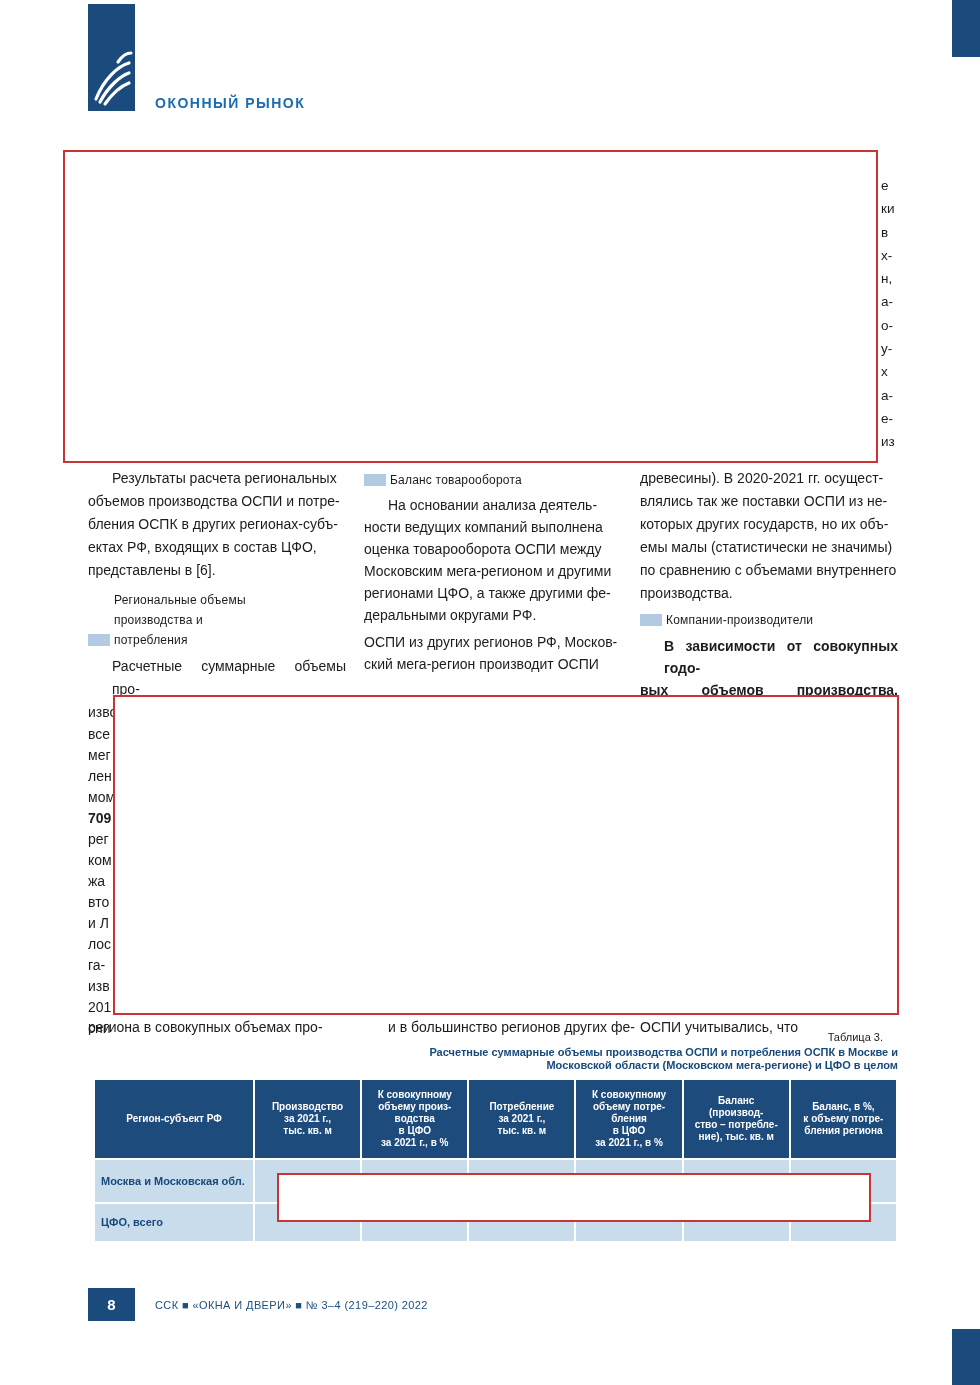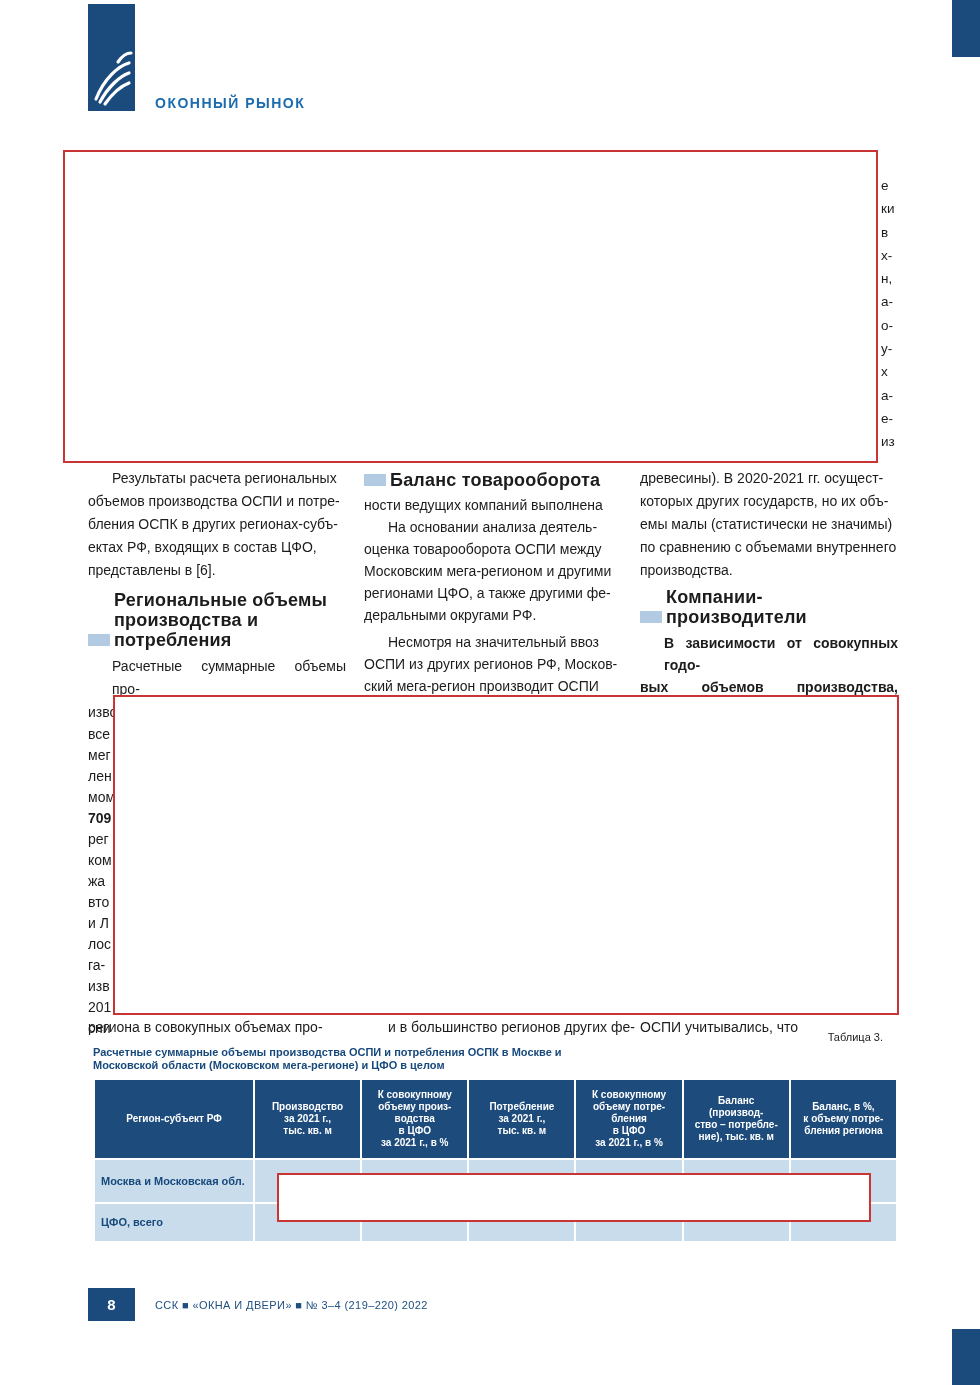--- a/index.html
+++ b/index.html
@@ -36,33 +36,33 @@
   .colB .line { line-height:22px; }
   .tight .line { line-height:22px;font-weight:bold; }
   .indent { padding-left:24px; }
   .bold { font-weight:bold; }
   .para { margin:0; }
   .pgap { margin-top:5px; }
   .frag-list .frag-line { font-size:14px; line-height:21px; white-space:nowrap; }
   .heading { position:relative; padding-left:26px; margin:8px 0 5px; }
   .colB .heading { margin:0 0 4px; }
   .colC .heading { margin:5px 0 5px; }
-  .h-line { font-weight:bold; font-size:18px; line-height:20px; letter-spacing:0.2px; }
+  .h-line { font-weight:normal; font-size:12px; line-height:20px; letter-spacing:0.2px; }
   .h-marker { position:absolute; left:0; bottom:4px; width:22px; height:12px; background:#b3cbe2; }
   .closing { position:absolute; top:1016px; width:258px; font-size:14px; line-height:23px; z-index:1; white-space:nowrap; }
   .closing.c1 { left:88px; }
   .closing.c2 { left:364px;margin-left:24px; }
   .closing.c3 { left:640px; }
   
   .table-label {
     position:absolute; left:93px; top:1031px; width:790px; text-align:right;
     font-size:11px; font-weight:normal; color:#222222;
   }
   .table-caption {
-    position:absolute; left:93px; top:1046px; width:805px; text-align:left;
+    position:absolute; left:93px; top:1046px; width:805px; text-align:right;
     font-size:11px; font-weight:bold; color:#17497c; line-height:13px;
   }
   table.data-table {
     position:absolute; left:93px; top:1078px; width:805px;
     table-layout:fixed; border-collapse:separate; border-spacing:2px;
   }
   col.c-region { width:158px; }
   .data-table th {
     background:#1c4b7c; color:#ffffff; font-size:10px; font-weight:bold;
     text-align:center; vertical-align:middle; white-space:pre-line;
@@ -156,37 +156,37 @@
       <div class="frag-line">сни</div>
     </div>
 </div>
 
 <div class="col colB">
   <div class="heading">
     <span class="h-marker"></span>
     <span class="h-line">Баланс товарооборота</span>
   </div>
   <div class="para">
+      <div class="line indent">На основании анализа деятель-</div>
       <div class="line">ности ведущих компаний выполнена</div>
-      <div class="line indent">На основании анализа деятель-</div>
       <div class="line">оценка товарооборота ОСПИ между</div>
       <div class="line">Московским мега-регионом и другими</div>
       <div class="line">регионами ЦФО, а также другими фе-</div>
       <div class="line">деральными округами РФ.</div>
     </div>
   <div class="para pgap">
-      <div class="line indent">Несмотря на значительный ввоз</div>
       <div class="line">ОСПИ из других регионов РФ, Москов-</div>
       <div class="line">ский мега-регион производит ОСПИ</div>
     </div>
 </div>
 
 <div class="col colC">
   <div class="para">
       <div class="line">древесины). В 2020-2021 гг. осущест-</div>
+      <div class="line">влялись так же поставки ОСПИ из не-</div>
       <div class="line">которых других государств, но их объ-</div>
       <div class="line">емы малы (статистически не значимы)</div>
       <div class="line">по сравнению с объемами внутреннего</div>
       <div class="line">производства.</div>
     </div>
   <div class="heading">
     <span class="h-marker"></span>
     <span class="h-line">Компании-производители</span>
   </div>
   <div class="para tight">

